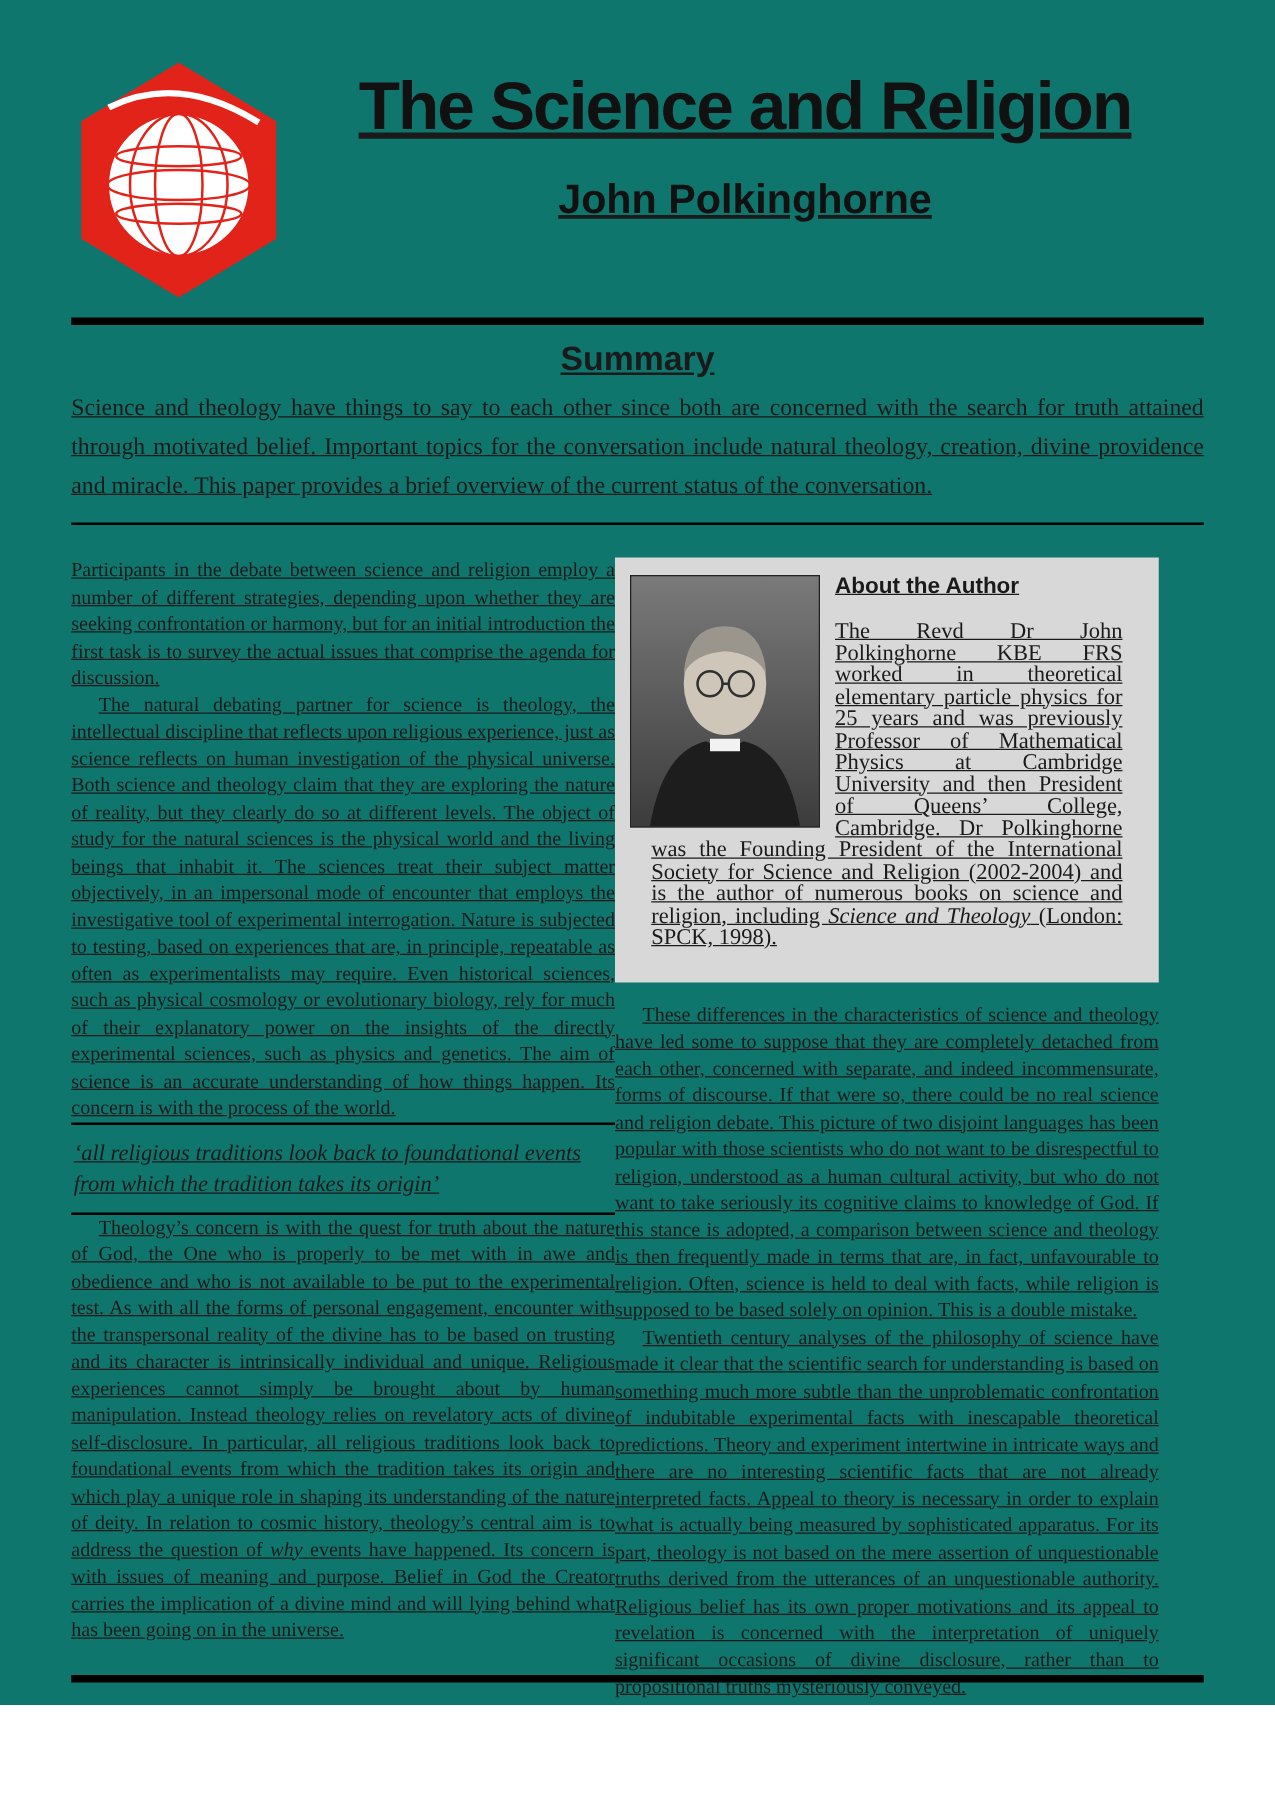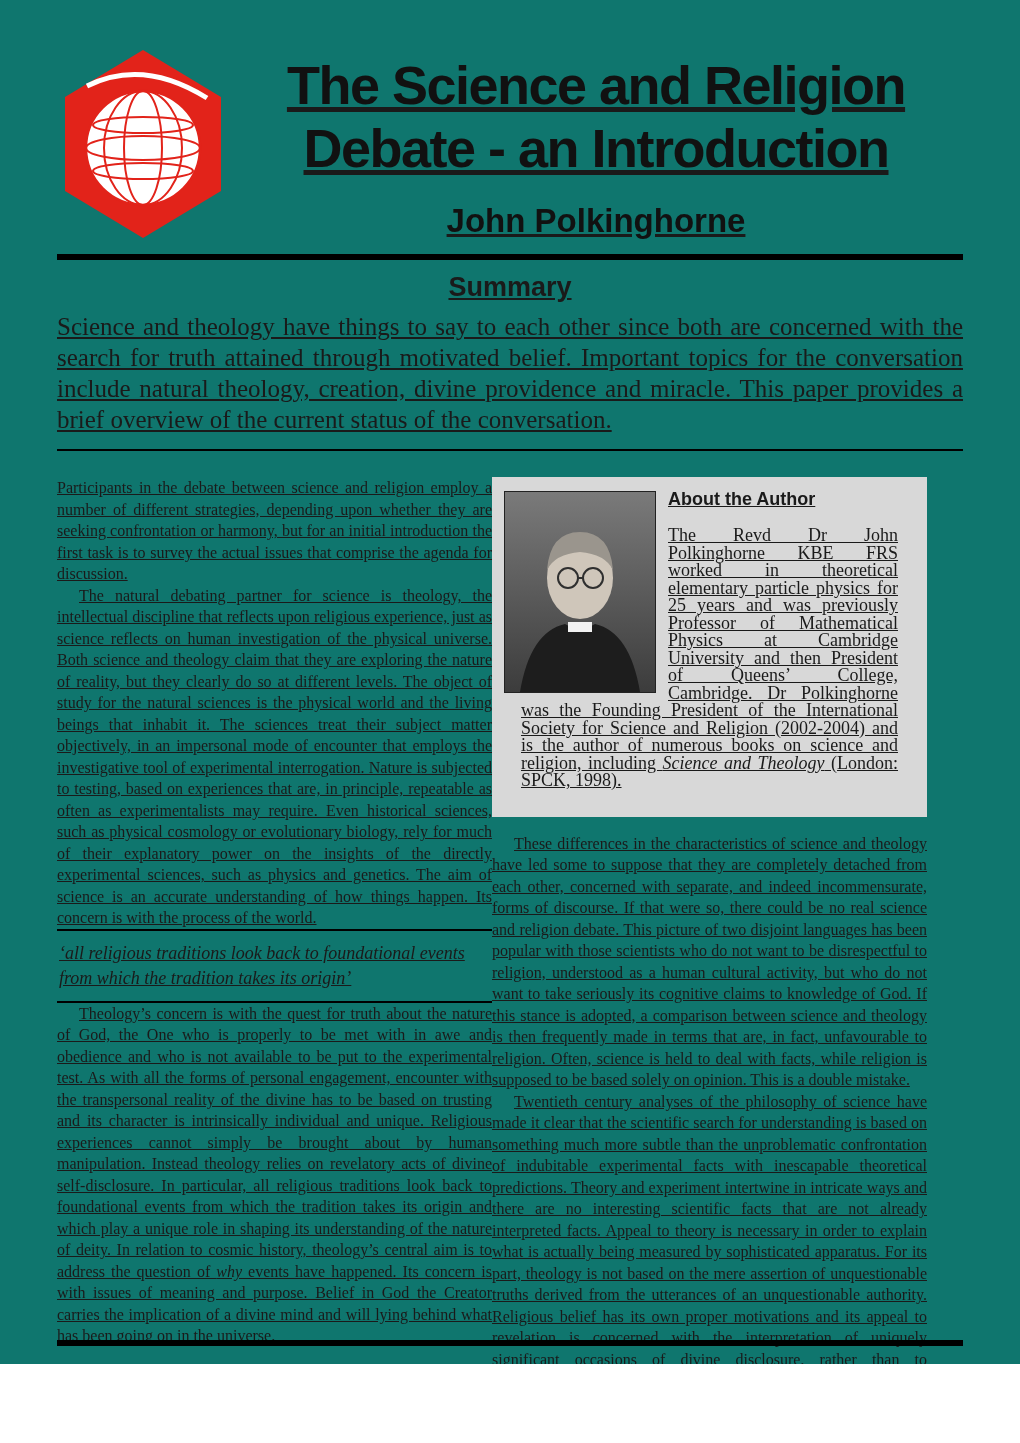--- a/index.html
+++ b/index.html
@@ -9,21 +9,21 @@
   .logo{width:172px;height:192px;flex:0 0 auto;}
   .titles{flex:1;text-align:center;padding-top:6px;}
   .title-line{font-family:"Liberation Sans",sans-serif;font-weight:bold;
               font-size:54px;line-height:1.16;letter-spacing:-1.5px;color:#111;}
   .author{font-family:"Liberation Sans",sans-serif;font-weight:bold;
           font-size:33px;margin-top:23px;color:#111;}
   .rule-thick{height:6px;background:#000;margin:14px 57px 0 57px;}
   .rule-thin{height:2px;background:#000;margin:14px 57px 0 57px;}
   .summary-heading{font-family:"Liberation Sans",sans-serif;font-weight:bold;
                    font-size:27px;text-align:center;margin-top:12px;}
-  .summary-text{font-size:25px;line-height:31px;text-align:justify;
+  .summary-text{font-size:19px;line-height:31px;text-align:justify;
                 margin:8px 57px 0 57px;}
   .columns{display:flex;padding:26px 57px 0 57px;}
   .col{width:435px;flex:0 0 435px;}
   .body-par{font-size:16px;line-height:21.5px;text-align:justify;margin:0;}
   .indent{text-indent:22px;}
   .pullquote{border-top:2px solid #000;border-bottom:2px solid #000;
              margin:0 0;padding:10px 2px;font-style:italic;
              font-size:18px;line-height:25px;text-align:left;}
   .about-box{background:#d8d8d8;padding:12px 12px 10px 12px;margin-bottom:16px;overflow:hidden;}
   .about-photo{float:left;width:150px;height:200px;margin:2px 12px 4px 0;
@@ -51,21 +51,20 @@
         <ellipse cx="86" cy="100" rx="19" ry="57" fill="none" stroke="#e2231a" stroke-width="2"></ellipse>
         <ellipse cx="86" cy="100" rx="39" ry="57" fill="none" stroke="#e2231a" stroke-width="2"></ellipse>
         <ellipse cx="86" cy="100" rx="57" ry="12" fill="none" stroke="#e2231a" stroke-width="2"></ellipse>
         <ellipse cx="86" cy="77" rx="50" ry="8" fill="none" stroke="#e2231a" stroke-width="2"></ellipse>
         <ellipse cx="86" cy="123" rx="50" ry="8" fill="none" stroke="#e2231a" stroke-width="2"></ellipse>
         <path d="M 30 38 Q 86 10 150 50" fill="none" stroke="#ffffff" stroke-width="5"></path>
       </svg>
     </div>
     <div class="titles">
       <div class="title-line">The Science and Religion</div>
-      <div class="title-line">Debate - an Introduction</div>
       <div class="author">John Polkinghorne</div>
     </div>
   </div>
 
   <div class="rule-thick"></div>
 
   <div class="summary-heading">Summary</div>
   <div class="summary-text">Science and theology have things to say to each other since both are concerned with the search for truth attained through motivated belief. Important topics for the conversation include natural theology, creation, divine providence and miracle. This paper provides a brief overview of the current status of the conversation.</div>
 
   <div class="rule-thin"></div>

